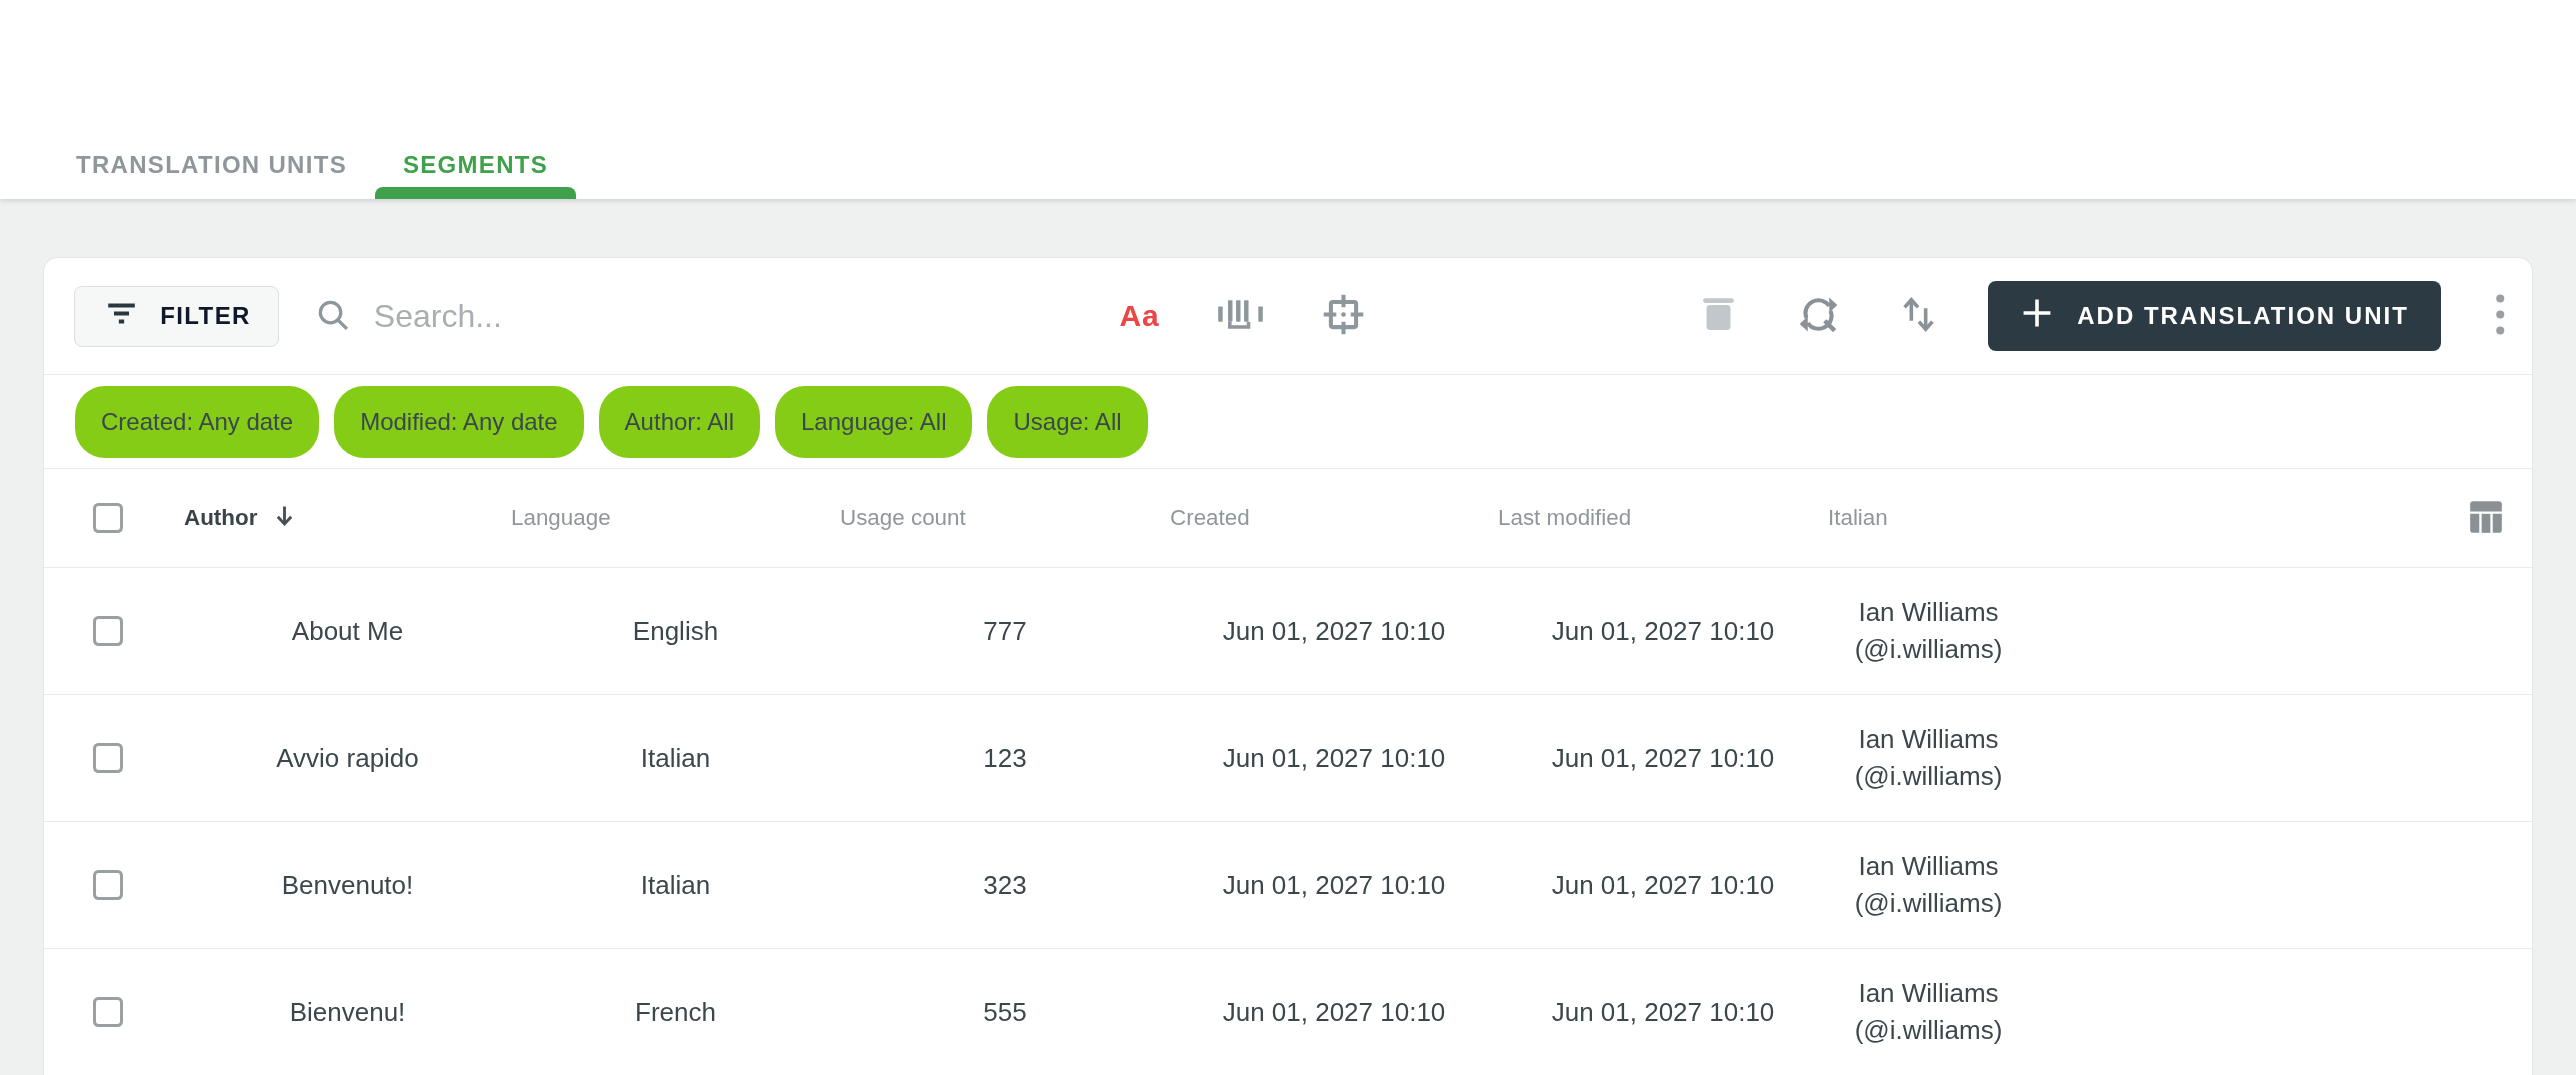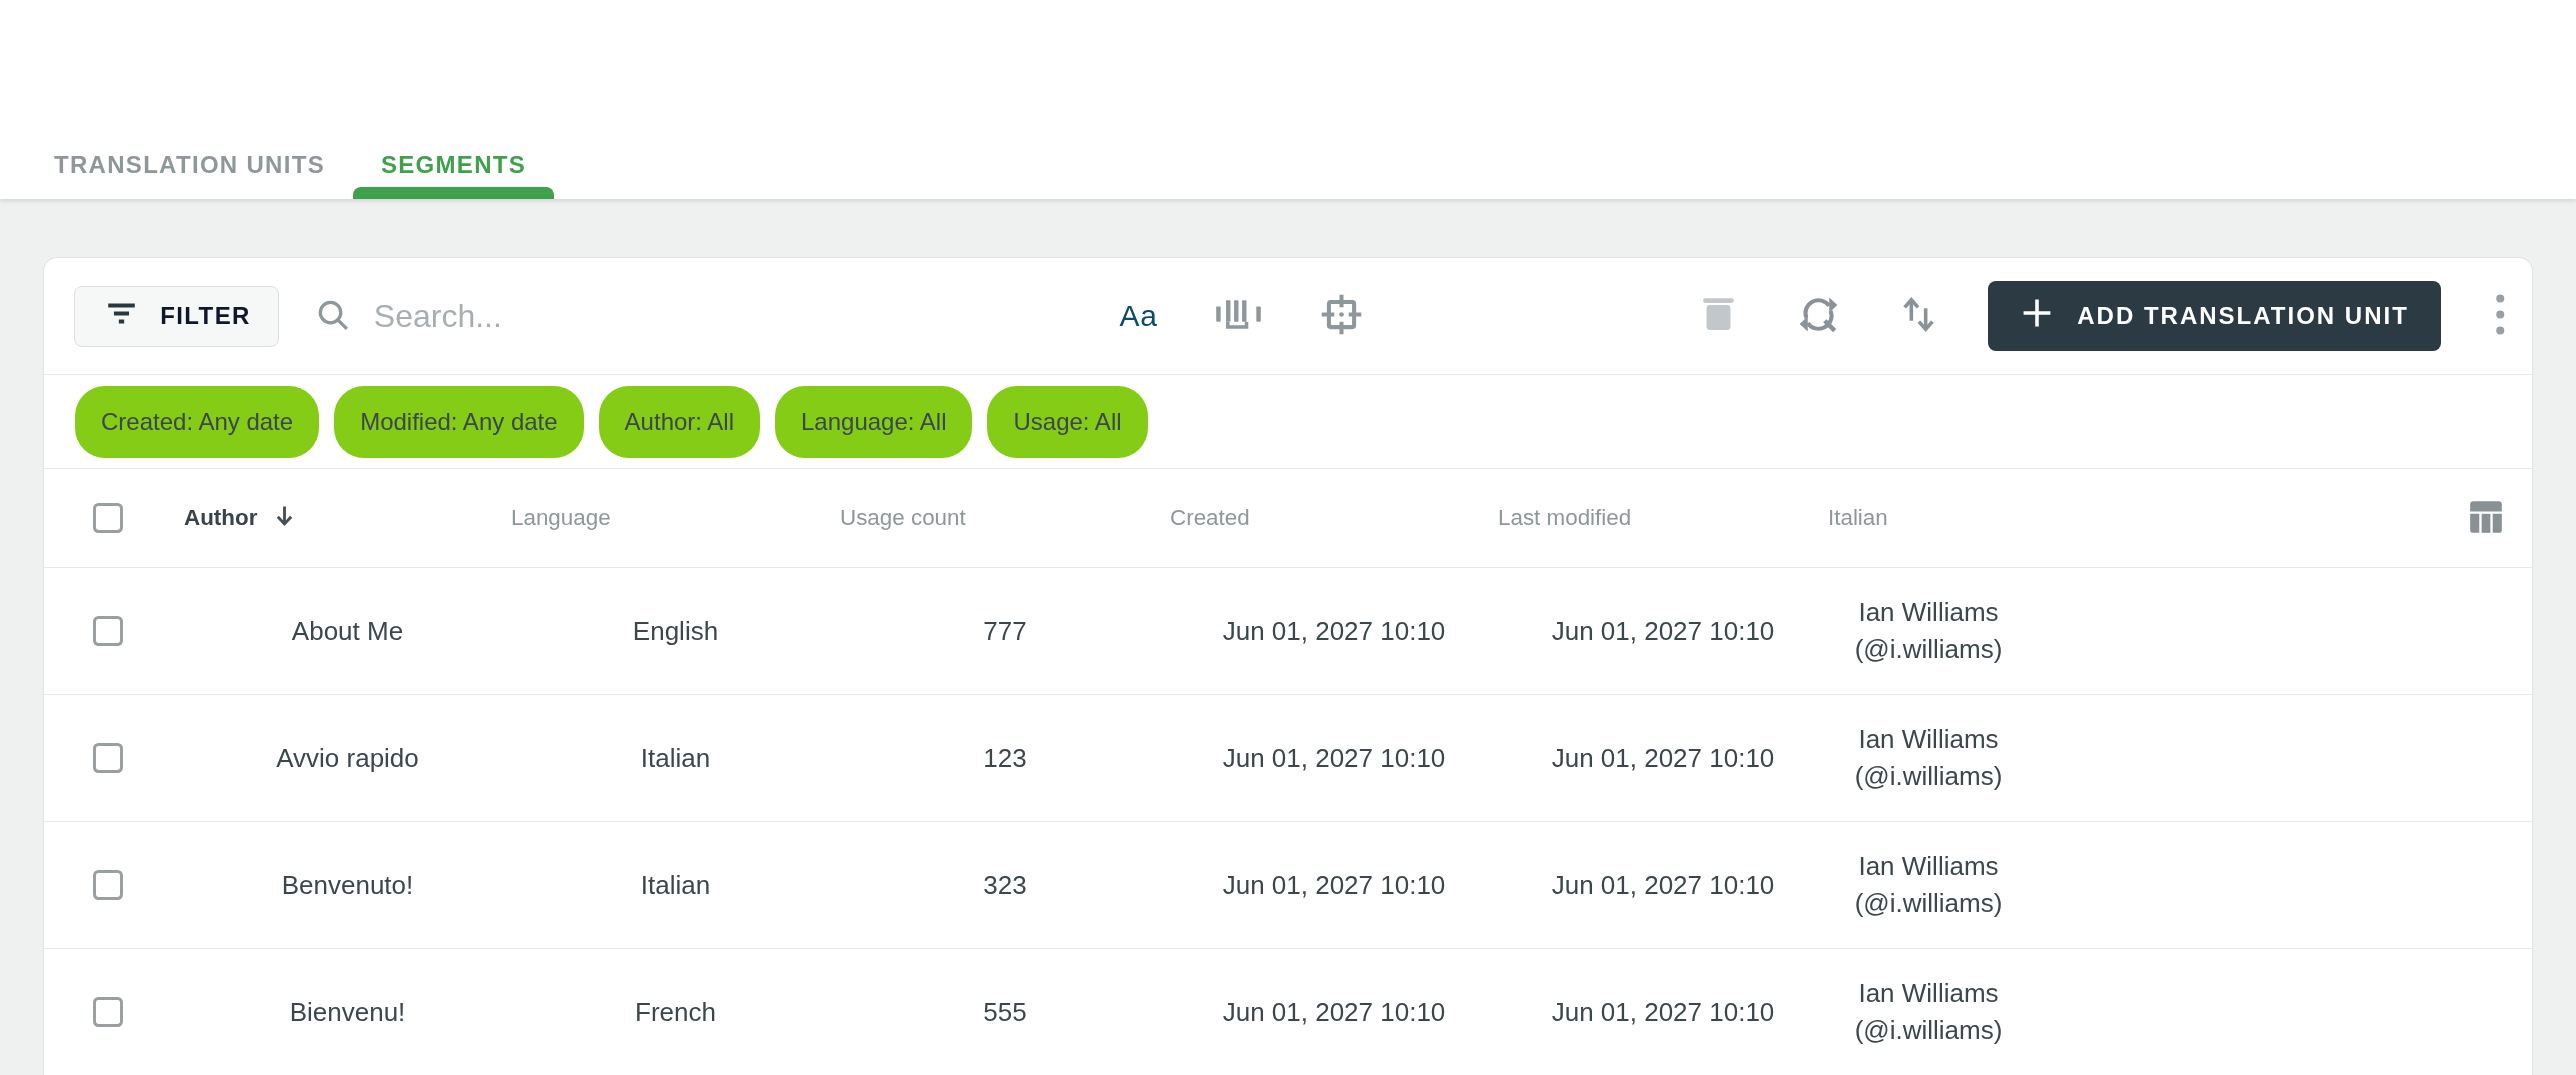--- a/index.html
+++ b/index.html
@@ -30,21 +30,21 @@
   }
   .page-title {
     font-size: 45px;
     font-weight: bold;
     color: #28343a;
     margin-left: 47px;
     letter-spacing: 0.4px;
   }
   .tabs {
     position: absolute;
-    bottom: 0; left: 26px;
+    bottom: 0; left: 48px;
     display: flex;
   }
   .tab {
     position: relative;
     height: 68px;
     display: flex; align-items: center;
     padding: 0 28px;
     font-size: 24px;
     font-weight: bold;
     letter-spacing: 1.3px;
@@ -105,21 +105,21 @@
     background: transparent;
   }
   .search-wrap input::placeholder { color: #a8aeb1; }
   .search-opts { display: flex; align-items: center; gap: 50px; margin-left: 116px; }
   .icon-btn {
     background: none; border: none; cursor: pointer;
     display: flex; align-items: center; justify-content: center;
     padding: 3.6px;
   }
   .match-case {
-    font-size: 30px; font-weight: normal; color: #0c4a6e;
+    font-size: 30px; font-weight: bold; color: #ef4444;
     font-family: inherit; letter-spacing: 0.9px;
   }
   .toolbar-right { margin-left: auto; display: flex; align-items: center; }
   .toolbar-right .icon-btn { margin-left: 50px; }
   .toolbar-right .icon-btn:first-child { margin-left: 0; }
   .add-btn {
     margin-left: 45px;
     height: 70px;
     display: flex; align-items: center; gap: 23px;
     padding: 0 32px;

